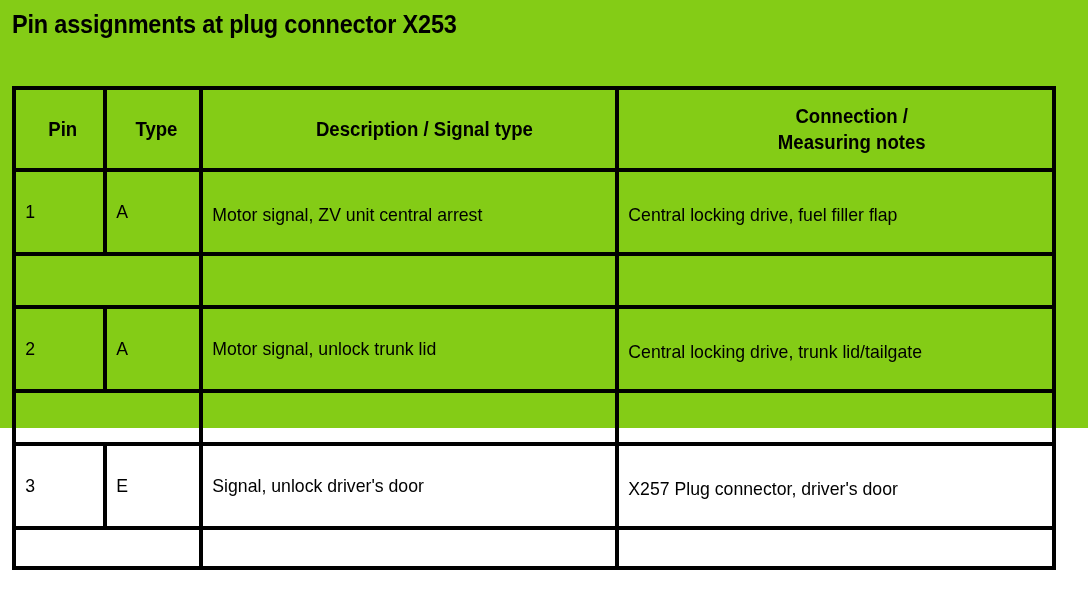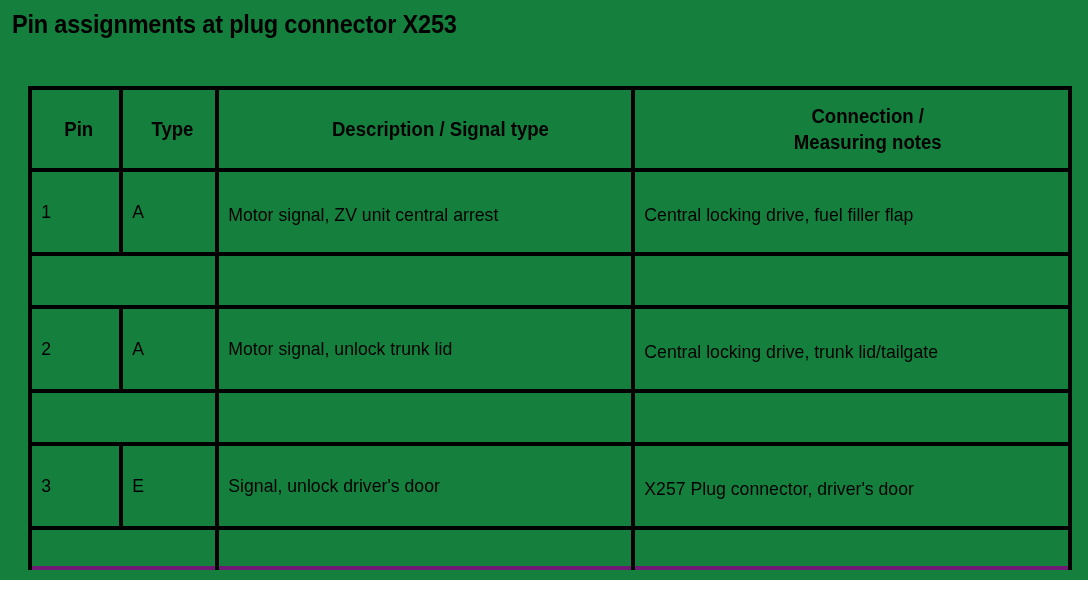--- a/index.html
+++ b/index.html
@@ -11,46 +11,46 @@
     width: 1088px;
     height: 596px;
     overflow: hidden;
     font-family: "Liberation Sans", "DejaVu Sans", sans-serif;
     color: #000000;
   }
 
   #page {
     position: relative;
     width: 1088px;
-    height: 580px;
-    background: #15803d;
+    height: 428px;
+    background: #84cc16;
   }
 
   #doc-title {
     position: absolute;
     left: 12px;
     top: 10px;
     font-size: 25px;
     font-weight: bold;
     letter-spacing: -0.2px;
     white-space: nowrap;
     font-family: "Liberation Sans", "DejaVu Sans", sans-serif;
     font-stretch: condensed;
     transform: scaleX(0.94);
     transform-origin: left top;
   }
 
   #pin-table {
     position: absolute;
-    left: 28px;
+    left: 12px;
     top: 86px;
     width: 1044px;
     border-collapse: collapse;
     table-layout: fixed;
-    border: 4px solid #701a75;
+    border: 4px solid #000000;
   }
 
   #pin-table col.c-pin   { width: 91px; }
   #pin-table col.c-type  { width: 96px; }
   #pin-table col.c-desc  { width: 416px; }
   #pin-table col.c-conn  { width: 437px; }
 
   #pin-table td, #pin-table th {
     border: 4px solid #000;
     padding: 0;

